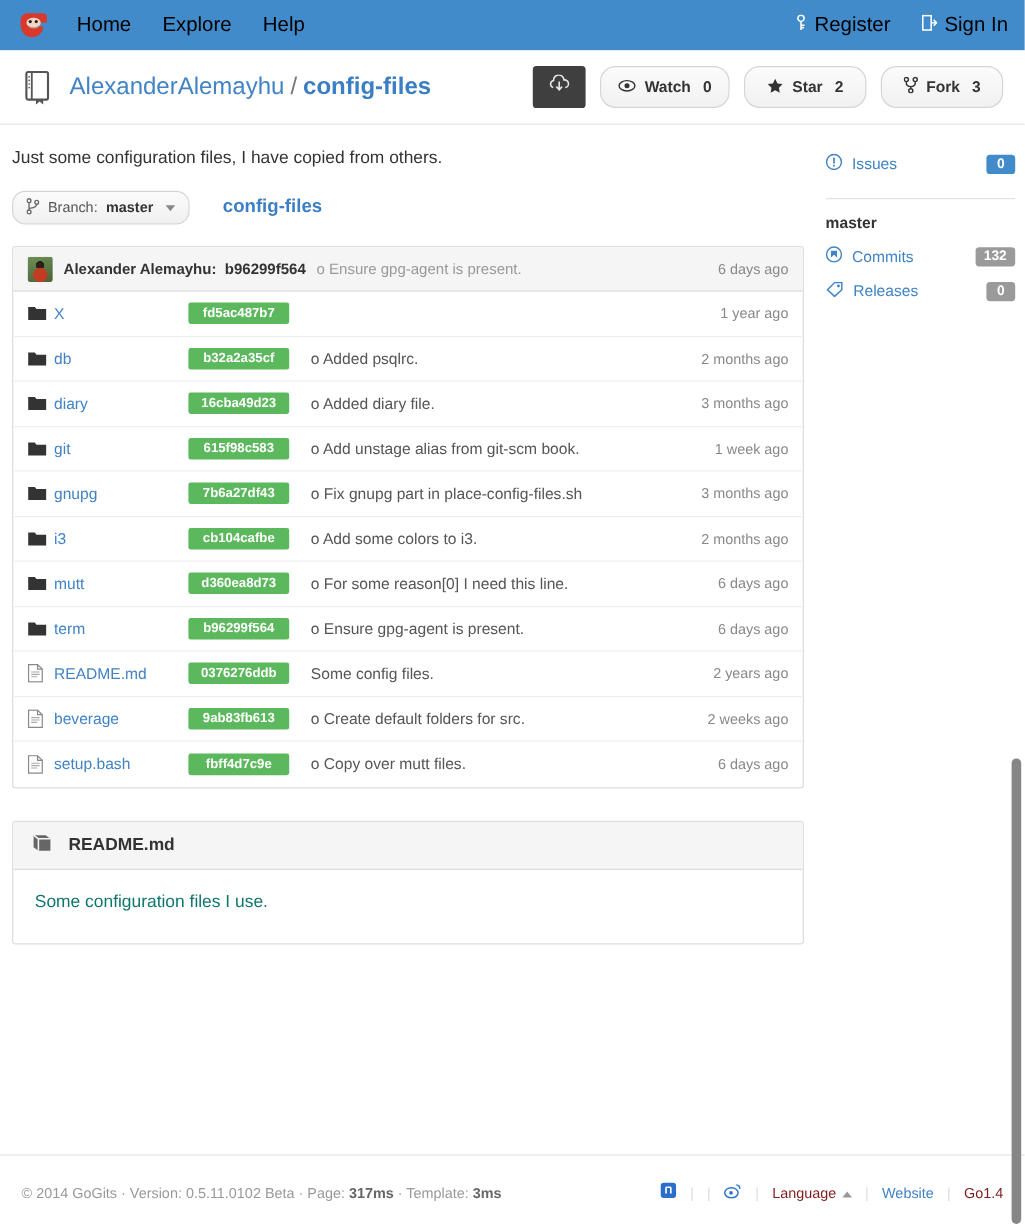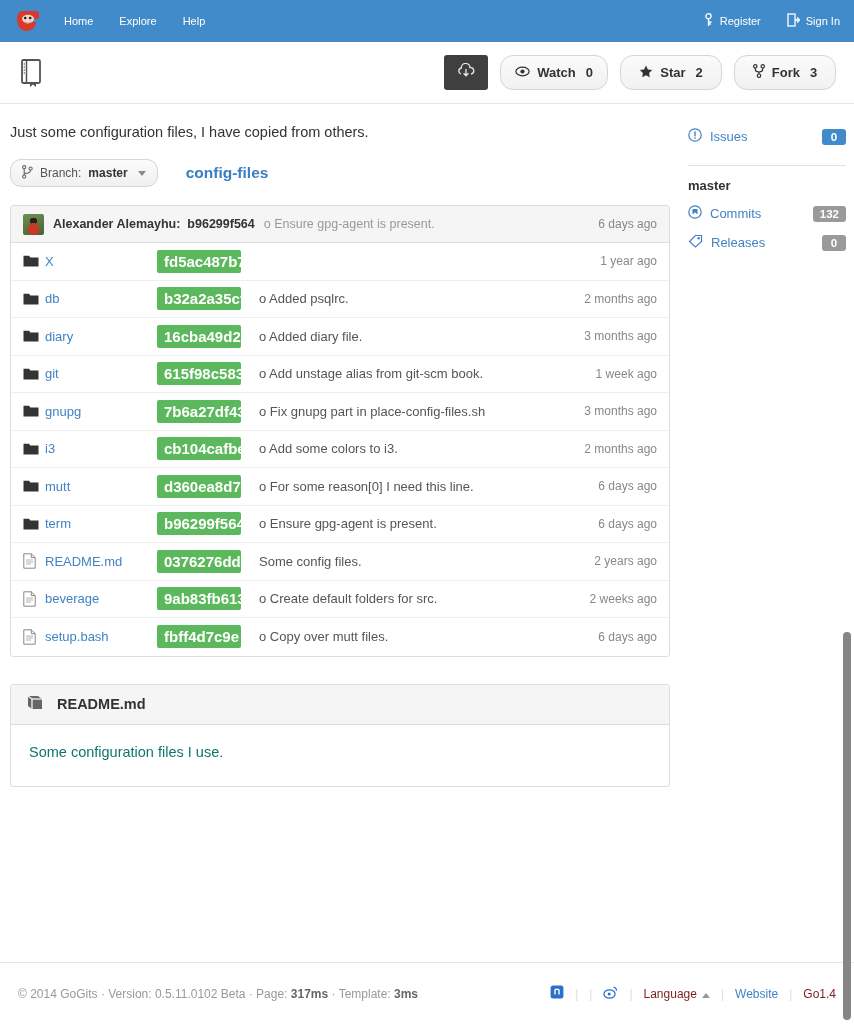--- a/index.html
+++ b/index.html
@@ -21,22 +21,22 @@
     padding: 0 14px;
     color: #fff;
   }
   .brand-logo {
     width: 28px; height: 28px;
     margin-right: 22px;
     display: flex; align-items: center; justify-content: center;
   }
   .nav-links { display: flex; align-items: center; gap: 26px; }
   .nav-link {
-    color: #ffffff;
-    font-size: 11px;
+    color: #000000;
+    font-size: 17px;
     text-decoration: none;
     cursor: pointer;
   }
   .nav-right {
     margin-left: auto;
     display: flex; align-items: center; gap: 26px;
   }
   .nav-right .nav-link { display: flex; align-items: center; gap: 6px; }
 
   
@@ -163,21 +163,21 @@
     width: 112px; flex: none;
     color: #4183c4;
     text-decoration: none;
     cursor: pointer;
     overflow: hidden; text-overflow: ellipsis; white-space: nowrap;
   }
   .f-sha {
     display: inline-block;
     background: #5cb85c;
     color: #fff;
-    font-size: 15px;
+    font-size: 11px;
     font-weight: bold;
     padding: 3px 7px;
     border-radius: 2px;
     width: 84px;
     text-align: center;
     flex: none;
     cursor: pointer;
   }
   .f-msg {
     margin-left: 18px;
@@ -332,20 +332,23 @@
     <svg width="26" height="30" viewBox="0 0 26 30">
       <rect x="4" y="2" width="18" height="23" rx="1.5" fill="none" stroke="#555" stroke-width="1.8"></rect>
       <line x1="8.5" y1="2" x2="8.5" y2="25" stroke="#555" stroke-width="1.5"></line>
       <circle cx="6.3" cy="6" r="0.7" fill="#555"></circle>
         <circle cx="6.3" cy="9" r="0.7" fill="#555"></circle>
       <circle cx="6.3" cy="12" r="0.7" fill="#555"></circle>
         <circle cx="6.3" cy="15" r="0.7" fill="#555"></circle>
       <path d="M12 25 L12 29 L15 26.5 L18 29 L18 25 Z" fill="#555"></path>
     </svg>
   </span>
+  <div class="repo-title">
+    <a class="repo-owner">AlexanderAlemayhu</a><span class="repo-slash">/</span><a class="repo-name">config-files</a>
+  </div>
   <div class="repo-actions">
     <div class="btn-clone">
       <span>
         <svg width="20" height="16" viewBox="0 0 20 16">
           <path d="M5 11 A3.1 3.1 0 0 1 5.3 5 A4.3 4.3 0 0 1 14 4.6 A3.2 3.2 0 0 1 15 11" fill="none" stroke="#e8e8e8" stroke-width="1.3"></path>
           <path d="M10 6 V12.5 M7.6 10.2 L10 12.8 L12.4 10.2" fill="none" stroke="#e8e8e8" stroke-width="1.3"></path>
         </svg>
       </span>
     </div>
     <div class="btn">

